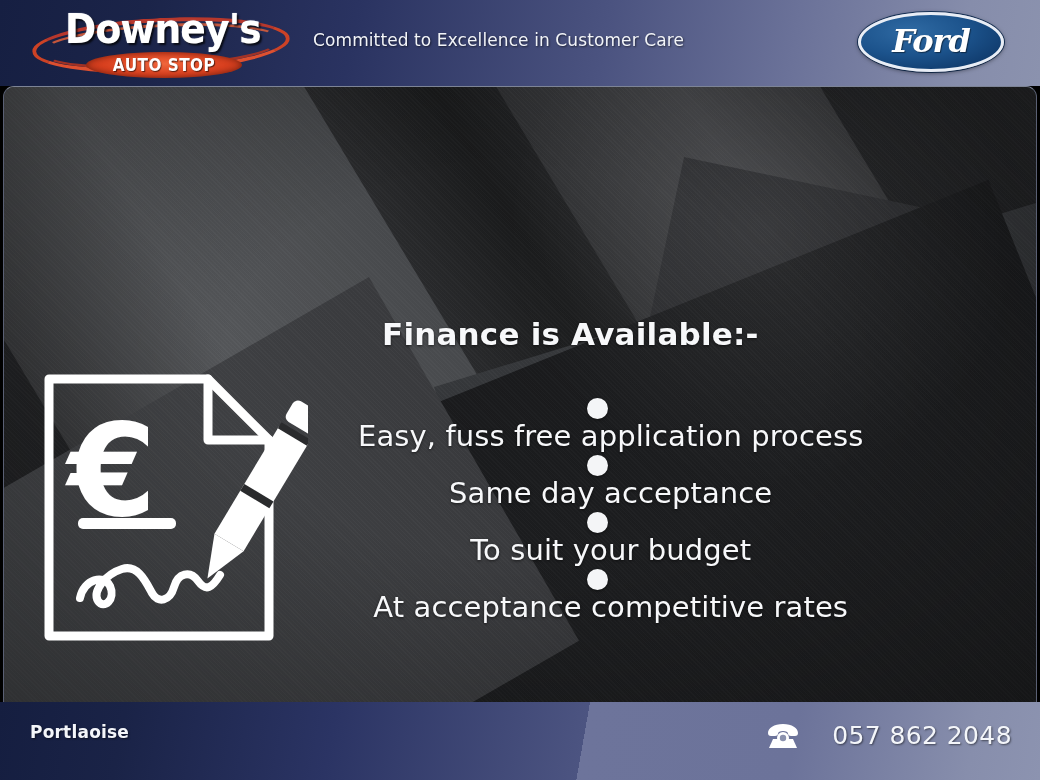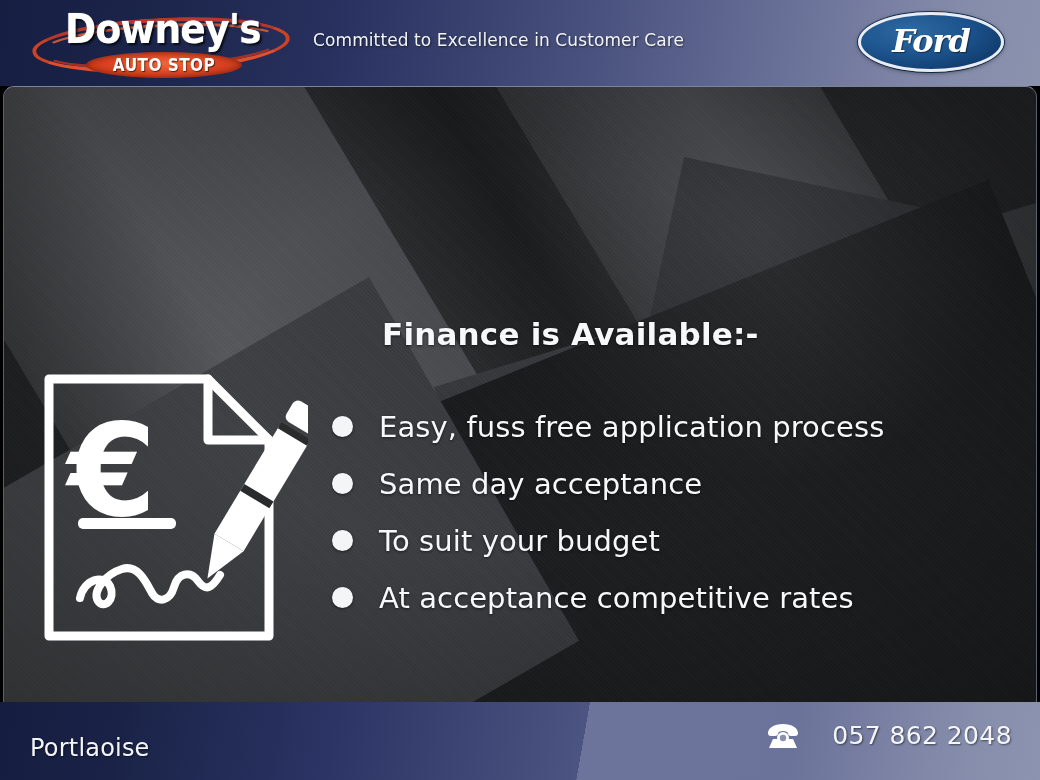--- a/index.html
+++ b/index.html
@@ -252,20 +252,21 @@
   .bullets {
     position: absolute;
     left: 328px; top: 311px;
     z-index: 5;
     list-style: none;
   }
   .bullet-row {
     display: flex;
     align-items: center;
     height: 57px;
+    flex-direction: column;
   }
   .bullet-dot {
     width: 21px; height: 21px;
     border-radius: 50%;
     background: #f4f5f7;
     flex: 0 0 21px;
     box-shadow: 0 1px 3px rgba(0,0,0,.55);
   }
   .bullet-text {
     margin-left: 26px;
@@ -290,24 +291,24 @@
         #2b3464 32%,
         #4c5481 56%,
         #6d749b 0%,
         #6c739a 76%,
         #878eac 93%,
         #8c93b0 100%);
     overflow: hidden;
   }
   .footer-left {
     position: absolute;
-    left: 30px; top: 32px;
-    font-family: "DejaVu Sans", sans-serif;
-    font-size: 24px;
-    font-weight: 400;
+    left: 30px; top: 20px;
+    font-family: "DejaVu Sans", sans-serif;
+    font-size: 17px;
+    font-weight: 700;
     color: #f4f6fa;
     letter-spacing: .2px;
     text-shadow: 1px 1px 2px rgba(0,0,0,.5);
     white-space: nowrap;
   }
   .footer-right {
     position: absolute;
     right: 28px; top: 19px;
     display: flex;
     align-items: center;

